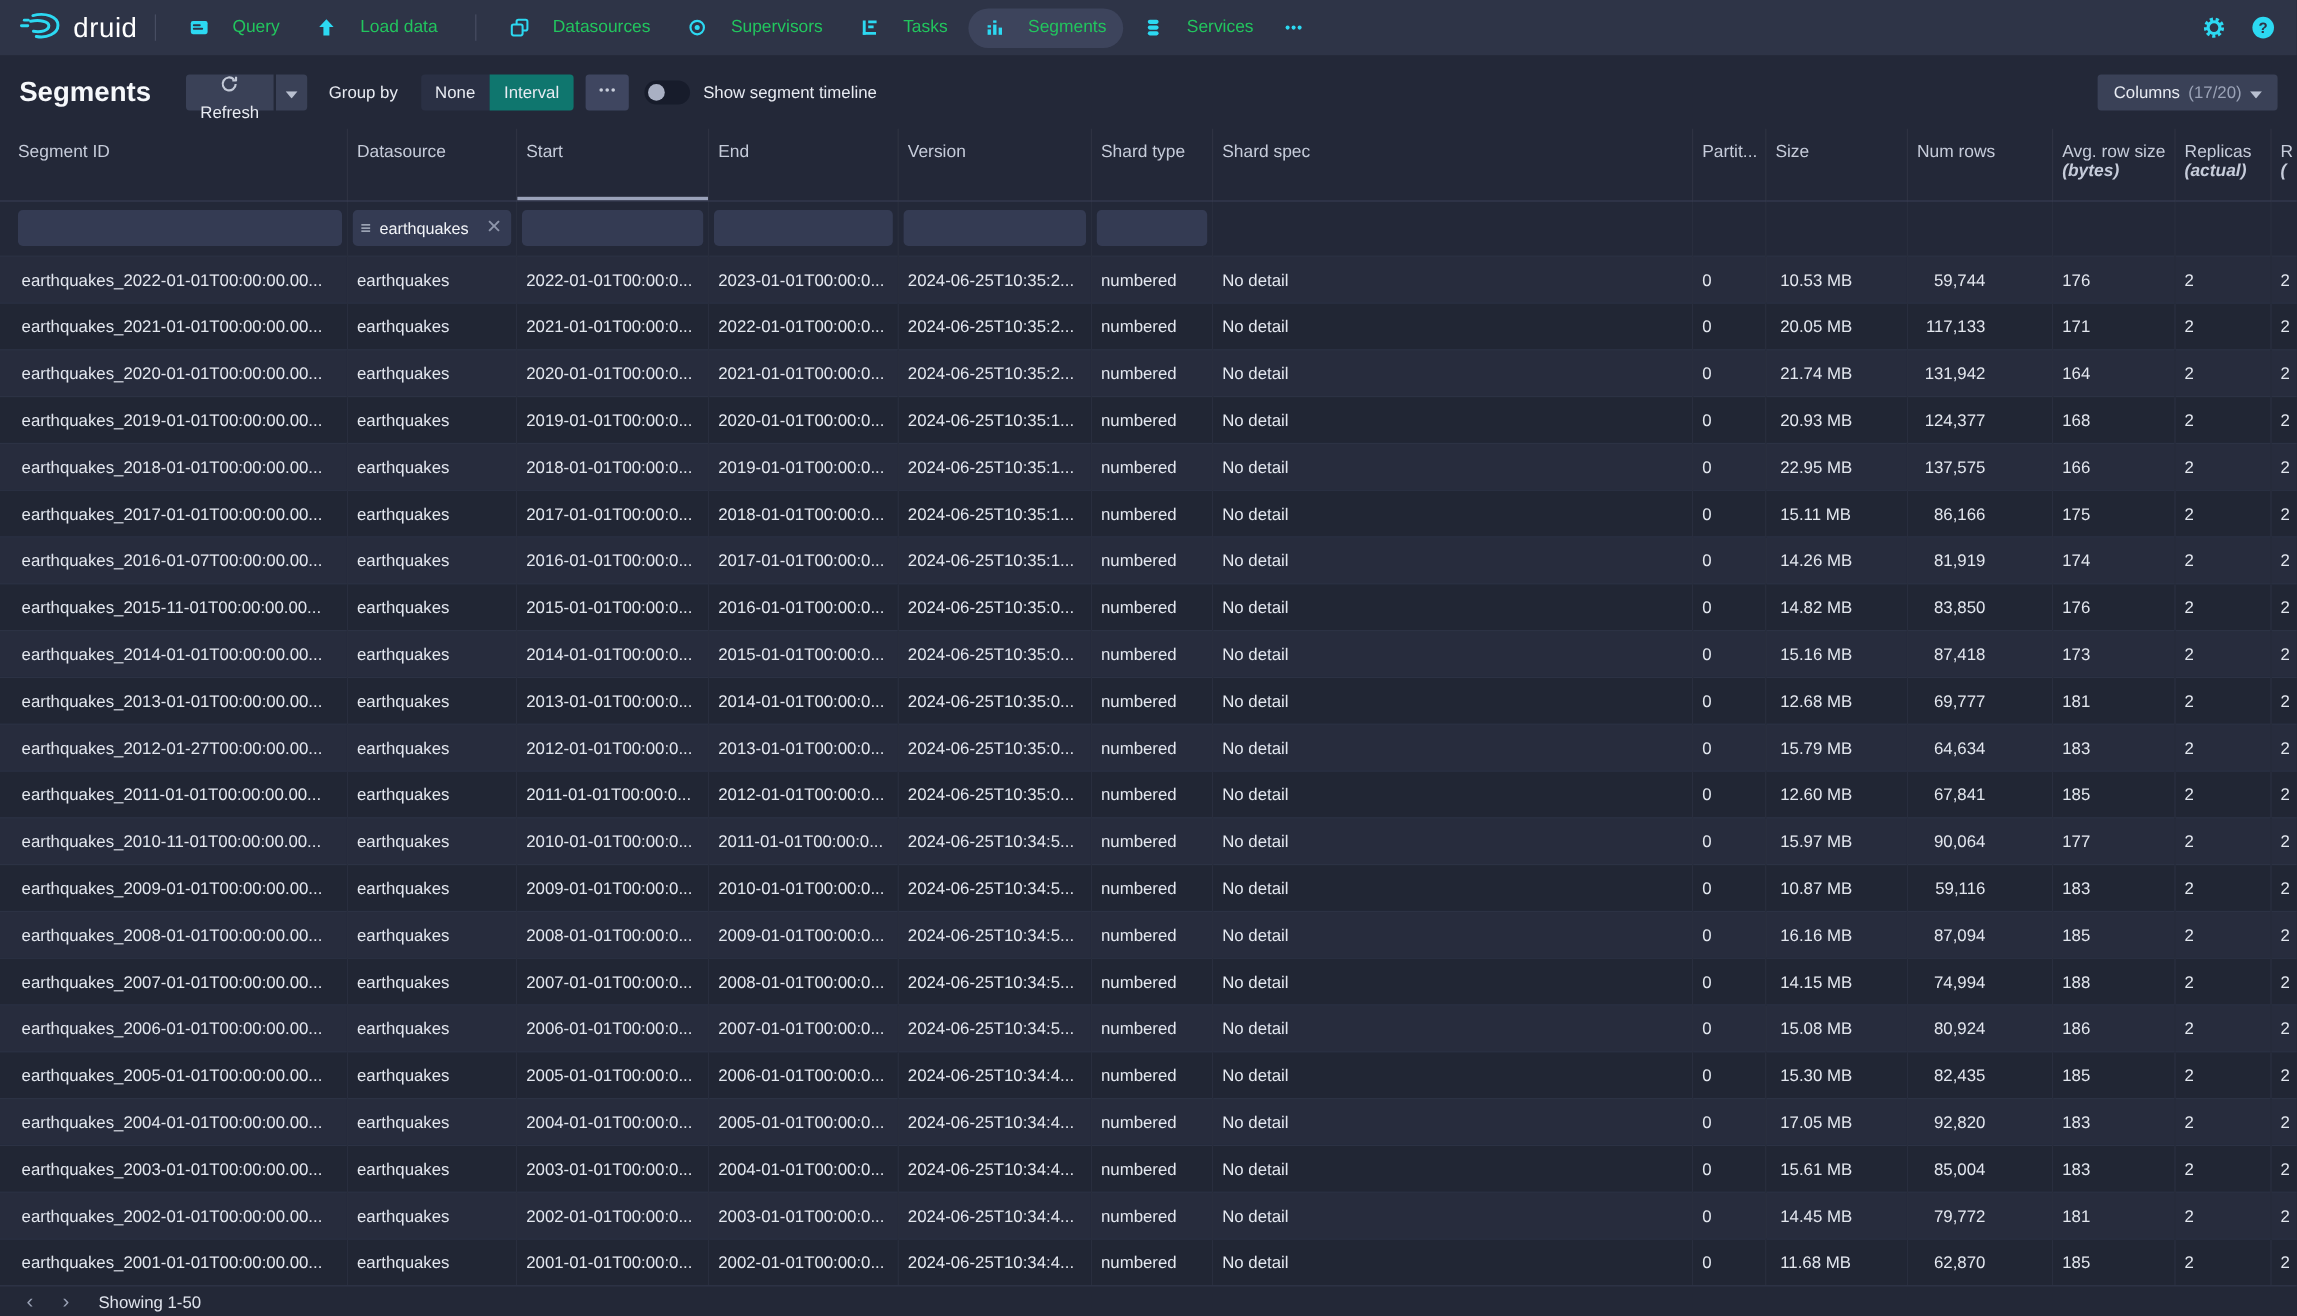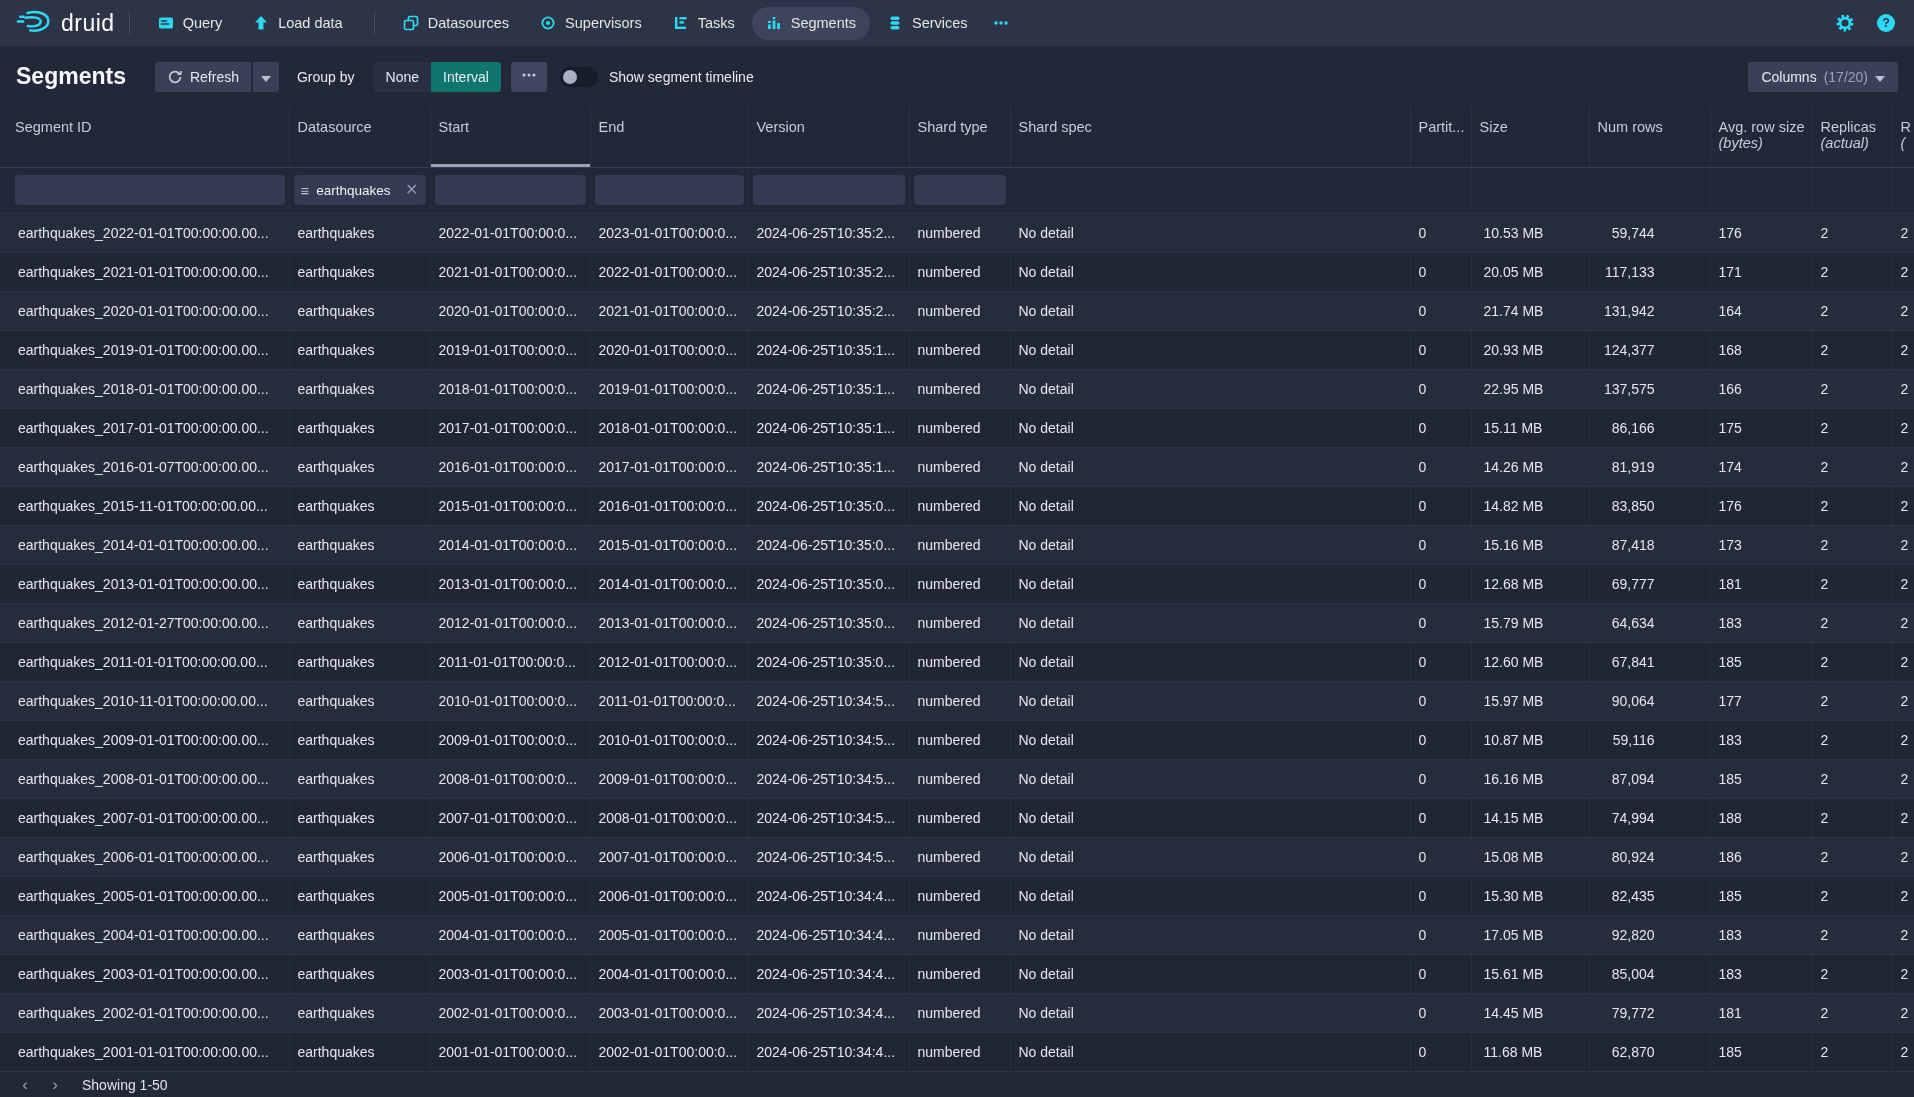--- a/index.html
+++ b/index.html
@@ -13,42 +13,42 @@
   
   .navbar {
     height:46px; background:#2e3447; display:flex; align-items:center;
     padding:0 18px 0 16px;
   }
   .brand { display:flex; align-items:center; gap:7px; cursor:pointer; }
   .brand-text { font-size:23px; color:#ffffff; letter-spacing:.5px; line-height:1; }
   .nav-divider { width:1px; height:22px; background:#474d62; margin:0 14px; }
   .nav-items { display:flex; align-items:center; }
   .nav-item {
-    display:flex; align-items:center; gap:9px; height:33px;
+    display:flex; align-items:center; gap:20px; height:33px;
     padding:0 14px; margin-right:3px; border-radius:17px;
-    font-size:14.5px; color:#e5e5e5; cursor:pointer; white-space:nowrap;
+    font-size:14.5px; color:#22c55e; cursor:pointer; white-space:nowrap;
   }
   .nav-item.active { background:#3d445c; }
   .icon16 svg { width:16px; height:16px; display:block; }
   .nav-more { padding:6px 8px; cursor:pointer; }
   .nav-right { margin-left:auto; display:flex; align-items:center; gap:21px; }
   .nav-right .navicon { cursor:pointer; }
   .nav-right svg { display:block; }
 
   
   .toolbar { height:61px; display:flex; align-items:center; padding:0 16px; }
   .page-title { font-size:23px; font-weight:700; color:#f6f8fb; margin-right:29px; }
   .btn {
     background:#3a4157; height:30px; border-radius:3px;
     display:inline-flex; align-items:center; gap:7px;
     font-size:14px; color:#e8ebf2; padding:0 12px; cursor:pointer;
     white-space:nowrap; user-select:none;
   }
   .refresh-group { display:flex; gap:2px; margin-right:18px; }
-  .refresh-main { border-radius:3px 0 0 3px; }
+  .refresh-main { border-radius:3px 0 0 3px;flex-direction:column; }
   .refresh-caret { border-radius:0 3px 3px 0; width:26px; padding:0; justify-content:center; }
   .groupby-label { color:#e8ebf2; margin-right:19px; }
   .seg-group { display:flex; margin-right:10px; }
   .seg-btn { border-radius:0; }
   .seg-btn.first { border-radius:3px 0 0 3px; background:#2a3044; }
   .seg-btn.selected { background:#0f766e; }
   .seg-btn.last { border-radius:0 3px 3px 0; }
   .more-btn { width:36px; justify-content:center; padding:0; background:#3f4660; margin-right:13px; }
   .switch { width:38px; height:20px; border-radius:10px; background:#171c2b; position:relative; cursor:pointer; margin-right:11px; flex:none; }
   .switch .knob { position:absolute; left:3px; top:3px; width:14px; height:14px; border-radius:50%; background:#a9b0c3; }
@@ -61,21 +61,21 @@
   .table-wrap { height:964px; overflow:hidden; }
   table { border-collapse:collapse; table-layout:fixed; width:1952px; }
   thead th {
     height:60px; vertical-align:top; padding:12px 8px 0 8px; text-align:left;
     font-weight:400; font-size:14.5px; color:#c6ccda;
     border-right:1px solid rgba(255,255,255,.05);
     border-bottom:1px solid #373d51; position:relative; cursor:pointer;
     white-space:nowrap; overflow:hidden;
   }
   thead th:first-child { padding-left:15px; }
-  thead th .sub { font-style:italic; }
+  thead th .sub { font-style:italic;font-weight:bold; }
   thead th.sorted::after {
     content:""; position:absolute; left:0; right:0; bottom:0; height:3px; background:#9aa2ba;
   }
   tr.filter-row td {
     height:46px; padding:0 4px; vertical-align:middle;
     border-right:1px solid rgba(255,255,255,.03);
   }
   tr.filter-row td:first-child { padding-left:15px; }
   .f-input { height:30px; background:#343b53; border-radius:4px; cursor:text; }
   .f-tagbox { height:30px; background:#343b53; border-radius:4px; display:flex; align-items:center; padding:0 7px; gap:7px; cursor:text; }

